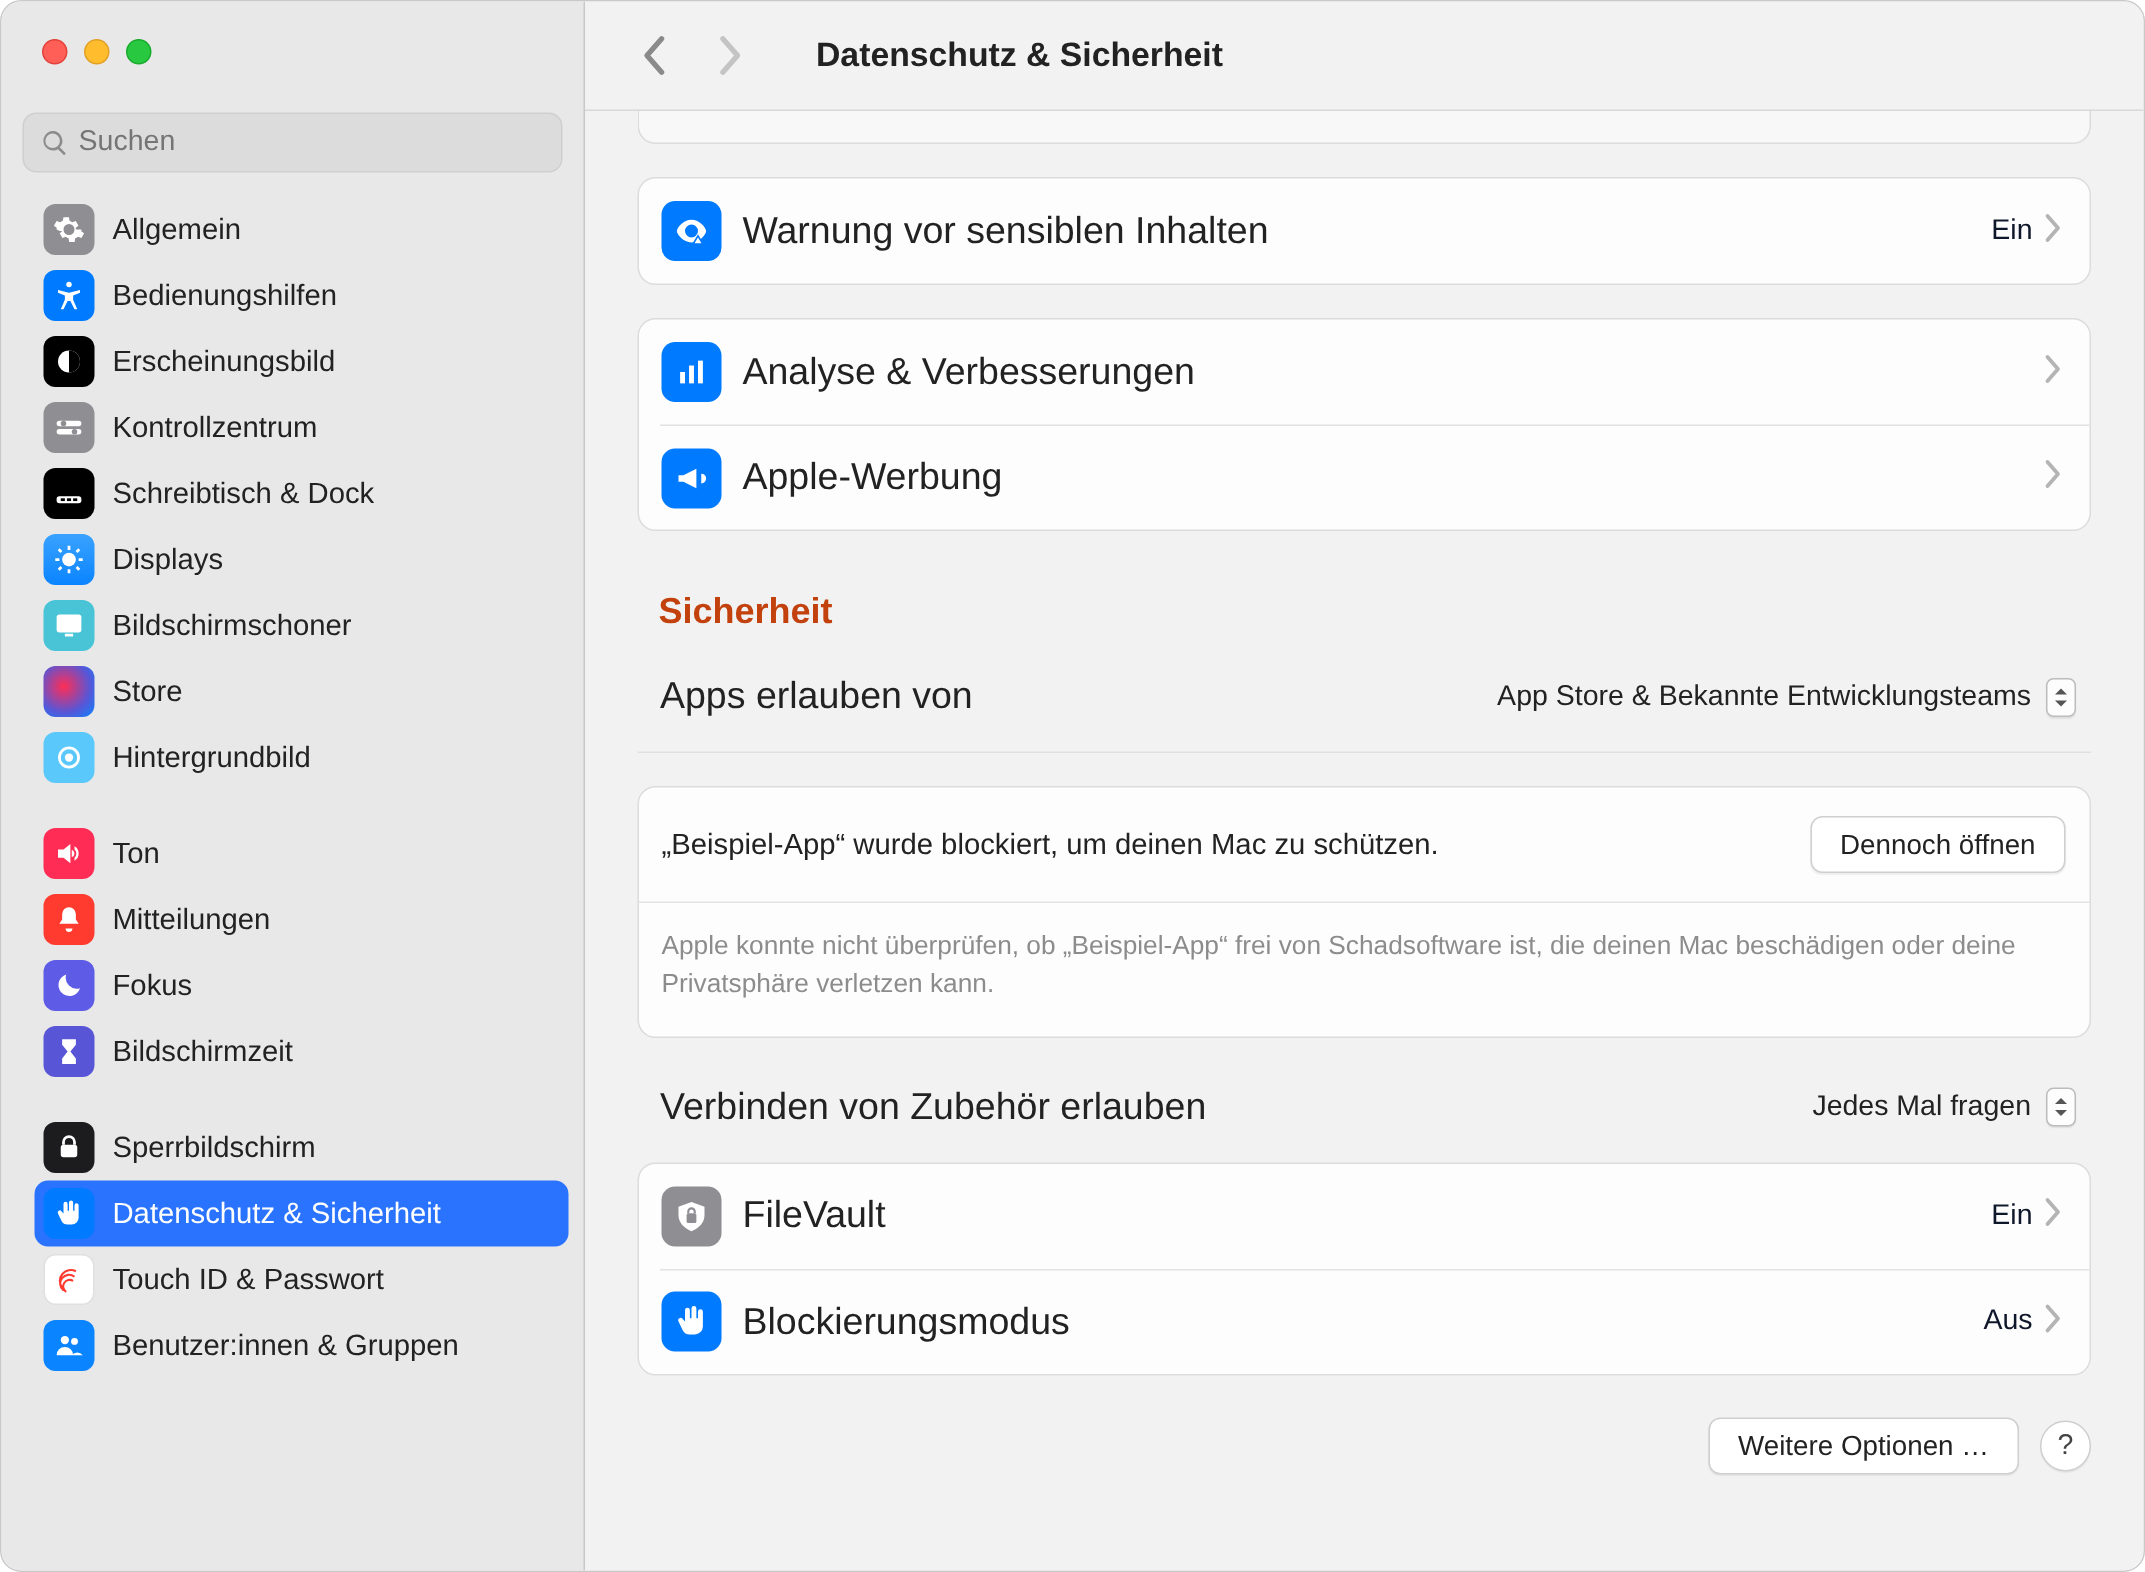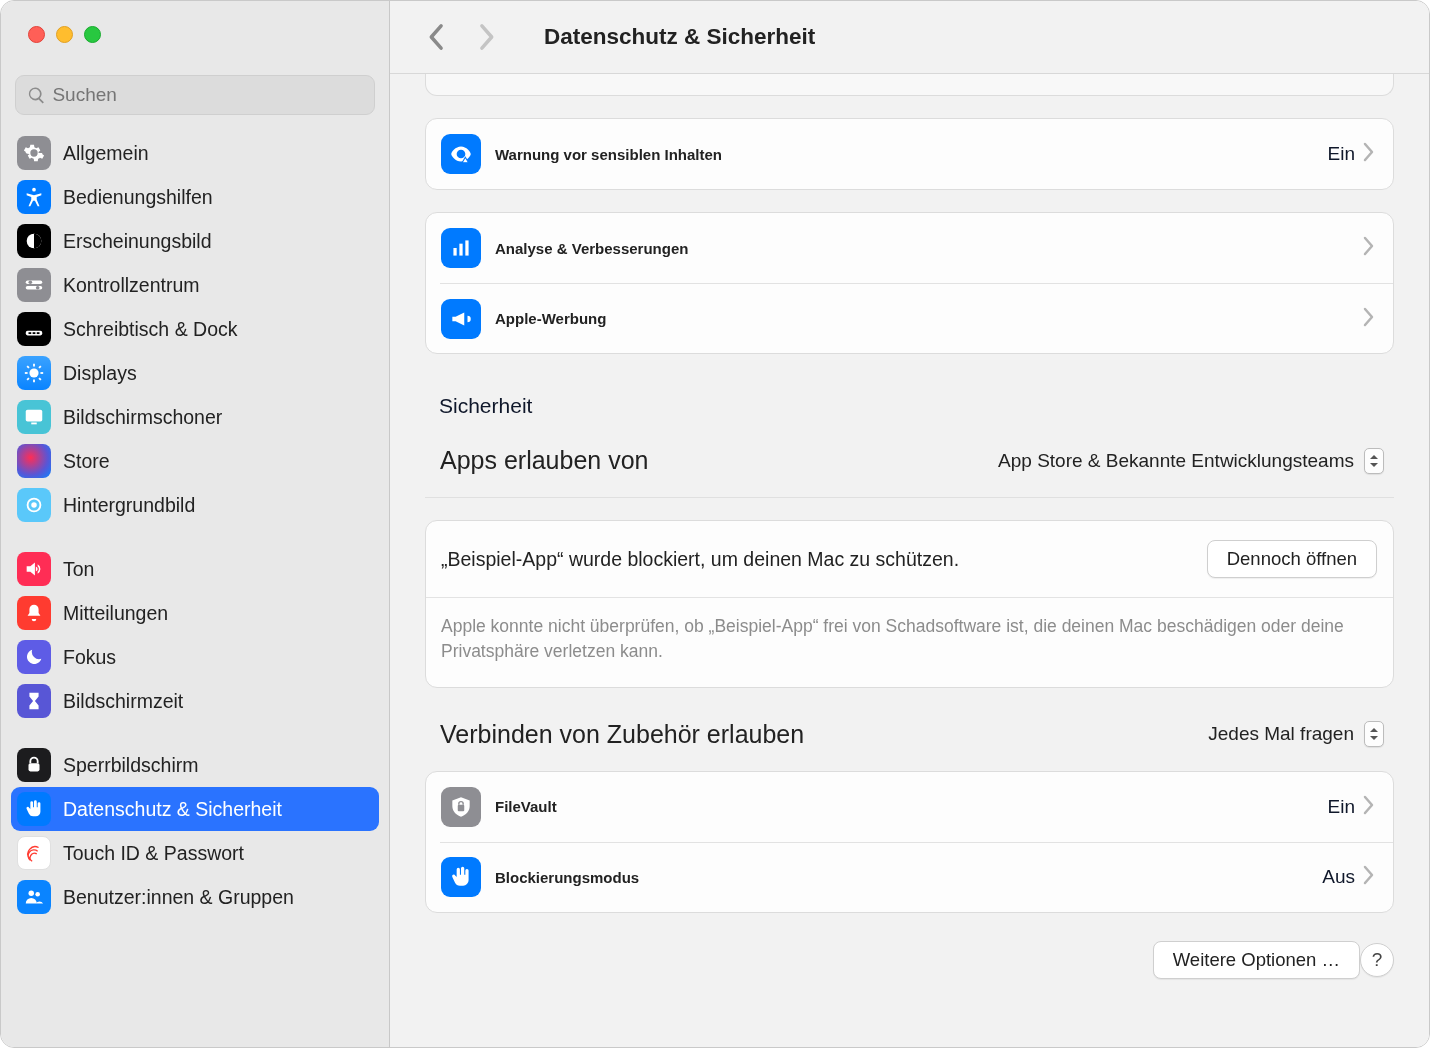--- a/index.html
+++ b/index.html
@@ -12,21 +12,21 @@
 .dot { width:17px; height:17px; border-radius:50%; }
 .dot.red{background:#ff5f57;border:1px solid #e24239;}
 .dot.yellow{background:#ffbd2e;border:1px solid #e1a023;}
 .dot.green{background:#28c840;border:1px solid #18ab2e;}
 
 .search-wrap { padding:32px 14px 10px 14px; }
 .search { display:flex; align-items:center; background:#dcdcdc; border:1px solid #cfcfcf; border-radius:9px; height:40px; padding:0 11px; color:#8c8c8c; }
 .search svg{width:21px;height:21px;fill:#8c8c8c;margin-right:6px;}
 .search input{border:none;background:transparent;outline:none;font-size:19px;color:#555;width:100%;}
 
-.nav { padding:6px 10px 0 10px; overflow:hidden; }
+.nav { padding:6px 10px 0 10px; overflow:hidden;margin-left:12px; }
 .nav-item { display:flex; align-items:center; height:44px; padding-left:6px; border-radius:9px; cursor:pointer; }
 .nav-item.selected{ background:#2a73ff; color:#fff; }
 .nav-item.selected .label{color:#fff;}
 .nav-icon { width:34px; height:34px; border-radius:8px; display:flex; align-items:center; justify-content:center; margin-right:12px; flex-shrink:0; }
 .nav-icon svg{width:22px;height:22px;fill:#fff;}
 .label { font-size:19.5px; color:#222; }
 .gap { height:20px; }
 
 
 .main { flex:1; background:#f2f2f2; display:flex; flex-direction:column; }
@@ -38,40 +38,40 @@
 .content { flex:1; padding:0 35px 0 35px; overflow:hidden; }
 
 .card { background:#ffffff00; border:1px solid #dcdcdc; border-radius:12px; background:#fdfdfd; }
 .card.ghost{ height:22px; margin-top:0; border-top:none; border-top-left-radius:0; border-top-right-radius:0; background:#f8f8f8;}
 .spacer{height:22px;}
 
 .row { display:flex; align-items:center; height:70px; padding:0 18px 0 15px; cursor:pointer;}
 .row + .row { border-top:1px solid #e2e2e2; margin-left:14px; padding-left:1px; }
 .row-icon { width:40px;height:40px;border-radius:9px;display:flex;align-items:center;justify-content:center;margin-right:14px;flex-shrink:0;}
 .row-icon svg{width:26px;height:26px;fill:#fff;}
-.row-label{font-size:15px;color:#222;font-weight:bold;}
+.row-label{font-size:25px;color:#222;}
 .row-spacer{flex:1;}
 .row-value{font-size:19px;color:#0f172a;margin-right:8px;}
 .chev svg{width:12px;height:20px;fill:#a6a6a6;}
 
-.section-title{font-size:21px;font-weight:400;color:#0f172a;margin:40px 0 6px 14px;}
+.section-title{font-size:24px;font-weight:700;color:#c2410c;margin:40px 0 6px 14px;}
 
 .plain-row{display:flex;align-items:center;justify-content:space-between;padding:22px 10px 22px 15px;border-bottom:1px solid #e0e0e0;}
 .plain-row .lbl{font-size:25px;color:#222;}
 .select{display:flex;align-items:center;font-size:19px;color:#222;}
 .stepper{width:20px;height:26px;border:1px solid #bcbcbc;border-radius:5px;background:#fdfdfd;margin-left:10px;display:flex;flex-direction:column;align-items:center;justify-content:center;box-shadow:0 1px 1px rgba(0,0,0,.08);}
 .stepper svg{width:10px;height:7px;fill:#555;}
 
 .blocked{border:1px solid #dcdcdc;border-radius:12px;background:#fdfdfd;margin-top:22px;}
 .blocked-top{display:flex;align-items:center;justify-content:space-between;padding:19px 16px 19px 15px;}
 .blocked-msg{font-size:19.5px;color:#222;}
 .btn{border:1px solid #cfcfcf;background:#fff;border-radius:8px;padding:7px 19px;font-size:18.5px;color:#222;box-shadow:0 1px 1px rgba(0,0,0,.06);cursor:pointer;}
 .blocked-desc{font-size:17.5px;color:#8c8c8c;line-height:1.45;padding:16px 16px 22px 15px;border-top:1px solid #e3e3e3;margin:0 0 0 0;}
 
-.footer{display:flex;justify-content:flex-end;align-items:center;margin-top:28px;}
+.footer{display:flex;justify-content:flex-end;align-items:center;margin-top:28px;gap:14px;}
 .help{width:34px;height:34px;border-radius:17px;border:1px solid #cfcfcf;background:#fff;display:flex;align-items:center;justify-content:center;font-size:19px;color:#444;box-shadow:0 1px 1px rgba(0,0,0,.06);cursor:pointer;}
 
 
 .bg-grey{background:#8e8e93;}
 .bg-blue{background:#007aff;}
 .bg-black{background:#000;}
 .bg-blue2{background:linear-gradient(#3aa2ff,#0a84ff);}
 .bg-teal{background:#48c4d6;}
 .bg-siri{background:radial-gradient(circle at 40% 40%,#ff2d55,#5856d6 60%,#0a84ff);}
 .bg-cyan{background:#5ac8fa;}

